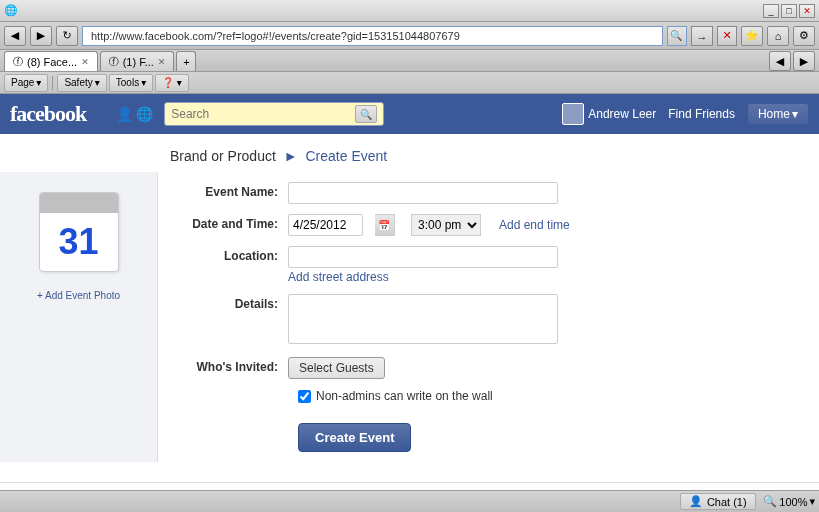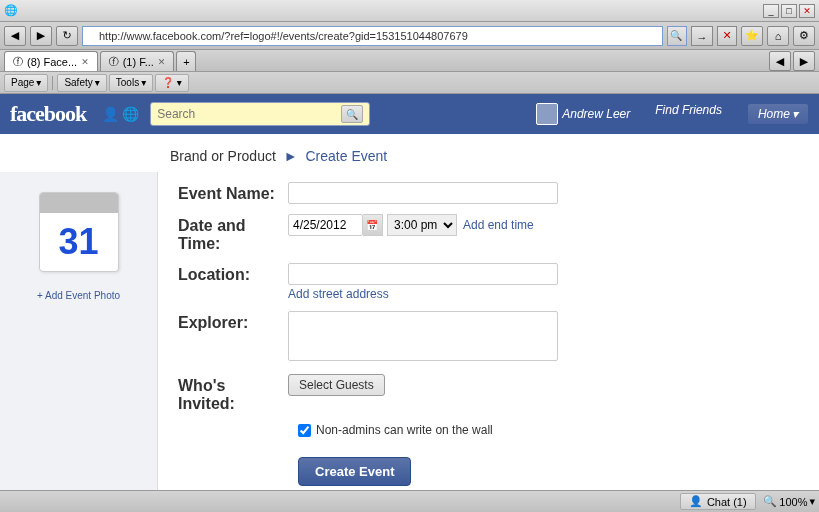--- a/index.html
+++ b/index.html
@@ -22,21 +22,21 @@
     .address-bar {
       background: linear-gradient(to bottom, #d4d4d4, #c0c0c0);
       height: 28px;
       display: flex;
       align-items: center;
       padding: 0 4px;
       gap: 4px;
       border-bottom: 1px solid #999;
     }
     .nav-btn { width: 22px; height: 20px; background: linear-gradient(to bottom, #e8e8e8, #ccc); border: 1px solid #888; border-radius: 2px; display: flex; align-items: center; justify-content: center; font-size: 11px; cursor: pointer; }
-    .url-bar { flex: 1; height: 20px; border: 1px solid #7a9ccd; background: white; padding: 0 16px; font-size: 11px; color: #333; display: flex; align-items: center; }
+    .url-bar { flex: 1; height: 20px; border: 1px solid #7a9ccd; background: white; padding: 0 8px; font-size: 11px; color: #333; display: flex; align-items: center; }
     .url-search-icon { width: 20px; height: 20px; border: 1px solid #7a9ccd; background: linear-gradient(to bottom, #e8e8e8, #ccc); display: flex; align-items: center; justify-content: center; font-size: 10px; cursor: pointer; }
     .go-btn { width: 22px; height: 20px; background: linear-gradient(to bottom, #e8e8e8, #ccc); border: 1px solid #888; display: flex; align-items: center; justify-content: center; font-size: 11px; cursor: pointer; }
     .close-x { width: 20px; height: 20px; background: linear-gradient(to bottom, #e8e8e8, #ccc); border: 1px solid #888; display: flex; align-items: center; justify-content: center; font-size: 11px; color: #c00; cursor: pointer; }
 
     .tabs-bar {
       background: linear-gradient(to bottom, #d4d4d4, #c0c0c0);
       height: 22px;
       display: flex;
       align-items: flex-end;
       padding: 0 4px;
@@ -61,46 +61,46 @@
 
     
     .fb-header {
       background: #3b5998;
       height: 40px;
       display: flex;
       align-items: center;
       padding: 0 10px;
       gap: 10px;
     }
-    .fb-logo { color: white; font-size: 22px; font-weight: bold; font-family: Georgia, serif; letter-spacing: -1px; margin-right: 6px; }
+    .fb-logo { color: white; font-size: 22px; font-weight: bold; font-family: Georgia, serif; letter-spacing: -1px; margin-right: 20px; }
     .fb-search { flex: 0 0 220px; height: 24px; border: 1px solid #8b9dc3; border-radius: 3px; background: #fef9c3; display: flex; align-items: center; padding: 0 6px; gap: 4px; }
     .fb-search input { border: none; outline: none; font-size: 12px; color: #333; width: 180px; background: transparent; }
     .fb-search-btn { width: 22px; height: 18px; background: linear-gradient(to bottom, #e8e8e8, #d0d0d0); border: 1px solid #aaa; border-radius: 2px; display: flex; align-items: center; justify-content: center; cursor: pointer; font-size: 10px; }
-    .fb-header-right { margin-left: auto; display: flex; gap: 25px; color: white; font-size: 12px; font-style: italic; }
+    .fb-header-right { margin-left: auto; display: flex; align-items: center; gap: 12px; color: white; font-size: 12px; }
     .fb-header-user { display: flex; align-items: center; gap: 4px; }
     .fb-header-avatar { width: 22px; height: 22px; background: #8b9dc3; border: 1px solid white; border-radius: 2px; }
     .fb-nav-link { color: white; text-decoration: none; font-size: 12px; cursor: pointer; }
     .fb-home-btn { background: linear-gradient(to bottom, #5b73a8, #4a62a0); border: 1px solid #3b5998; border-radius: 3px; padding: 3px 10px; color: white; font-size: 12px; cursor: pointer; display: flex; align-items: center; gap: 2px; }
 
     
     .page-content { background: white; min-height: 320px; }
     .breadcrumb { padding: 14px 16px 8px 170px; font-size: 14px; color: #333; }
     .breadcrumb-arrow { color: #3b5998; margin: 0 4px; }
     .breadcrumb-current { color: #3b5998; }
 
     .main-area { display: flex; background: white; padding-bottom: 20px; }
     .left-panel { width: 158px; min-height: 280px; background: #f0f2f5; border-right: 1px solid #ddd; display: flex; flex-direction: column; align-items: center; padding-top: 20px; }
     .calendar-icon { width: 80px; height: 80px; background: white; border: 1px solid #ccc; border-radius: 4px; overflow: hidden; display: flex; flex-direction: column; box-shadow: 1px 1px 3px rgba(0,0,0,0.1); }
     .cal-header { background: #c0c0c0; height: 20px; display: flex; align-items: center; justify-content: center; font-size: 10px; color: #666; }
     .cal-body { flex: 1; display: flex; align-items: center; justify-content: center; font-size: 36px; color: #1d4ed8; font-weight: bold; }
     .add-photo-link { color: #3b5998; font-size: 10px; cursor: pointer; margin-top: 18px; text-decoration: none; }
 
     .form-area { flex: 1; padding: 10px 20px 10px 20px; }
     .form-row { display: flex; align-items: flex-start; margin-bottom: 10px; }
-    .form-label { width: 110px; padding-right: 10px; font-size: 16px; color: #333; font-weight: bold; padding-top: 3px; }
+    .form-label { width: 110px; text-align: right; padding-right: 10px; font-size: 12px; color: #333; font-weight: bold; padding-top: 3px; }
     .form-control { flex: 1; }
     .text-input { width: 270px; height: 22px; border: 1px solid #ccc; border-radius: 2px; padding: 0 4px; font-size: 12px; }
     .date-input { width: 75px; height: 22px; border: 1px solid #ccc; border-radius: 2px; padding: 0 4px; font-size: 12px; }
     .date-icon { display: inline-flex; align-items: center; justify-content: center; width: 20px; height: 22px; background: linear-gradient(to bottom, #e8e8e8, #d0d0d0); border: 1px solid #ccc; border-left: none; cursor: pointer; font-size: 10px; color: #c00; }
     .time-select { height: 22px; border: 1px solid #ccc; font-size: 12px; padding: 0 2px; margin-left: 4px; }
     .add-end-link { color: #3b5998; font-size: 12px; cursor: pointer; margin-left: 6px; text-decoration: none; }
     .location-input { width: 270px; height: 22px; border: 1px solid #ccc; border-radius: 2px; padding: 0 4px; font-size: 12px; }
     .add-street-link { color: #3b5998; font-size: 12px; cursor: pointer; text-decoration: none; display: block; margin-top: 2px; }
     .details-textarea { width: 270px; height: 50px; border: 1px solid #ccc; border-radius: 2px; padding: 4px; font-size: 12px; resize: none; }
     .select-guests-btn { background: linear-gradient(to bottom, #f0f0f0, #e0e0e0); border: 1px solid #999; border-radius: 3px; padding: 3px 10px; font-size: 12px; cursor: pointer; color: #333; }
@@ -221,42 +221,42 @@
 
       <div class="form-row">
         <div class="form-label">Event Name:</div>
         <div class="form-control">
           <input type="text" class="text-input" value="" style="">
         </div>
       </div>
 
       <div class="form-row">
         <div class="form-label">Date and Time:</div>
-        <div class="form-control" style="display:flex;align-items:center;gap:0;">
+        <div class="form-control" style="display:flex;align-items:center;gap:12px;">
           <input type="text" class="date-input" value="4/25/2012" style="">
           <div class="date-icon">📅</div>
           <select class="time-select">
             <option>3:00 pm</option>
             <option>3:30 pm</option>
             <option>4:00 pm</option>
           </select>
           <a class="add-end-link">Add end time</a>
         </div>
       </div>
 
       <div class="form-row">
         <div class="form-label">Location:</div>
         <div class="form-control">
           <input type="text" class="location-input" value="" style="">
           <a class="add-street-link">Add street address</a>
         </div>
       </div>
 
       <div class="form-row">
-        <div class="form-label">Explorer:</div>
+        <div class="form-label">Details:</div>
         <div class="form-control">
           <textarea class="details-textarea" style=""></textarea>
         </div>
       </div>
 
       <div class="form-row">
         <div class="form-label">Who's Invited:</div>
         <div class="form-control">
           <button class="select-guests-btn">Select Guests</button>
         </div>

